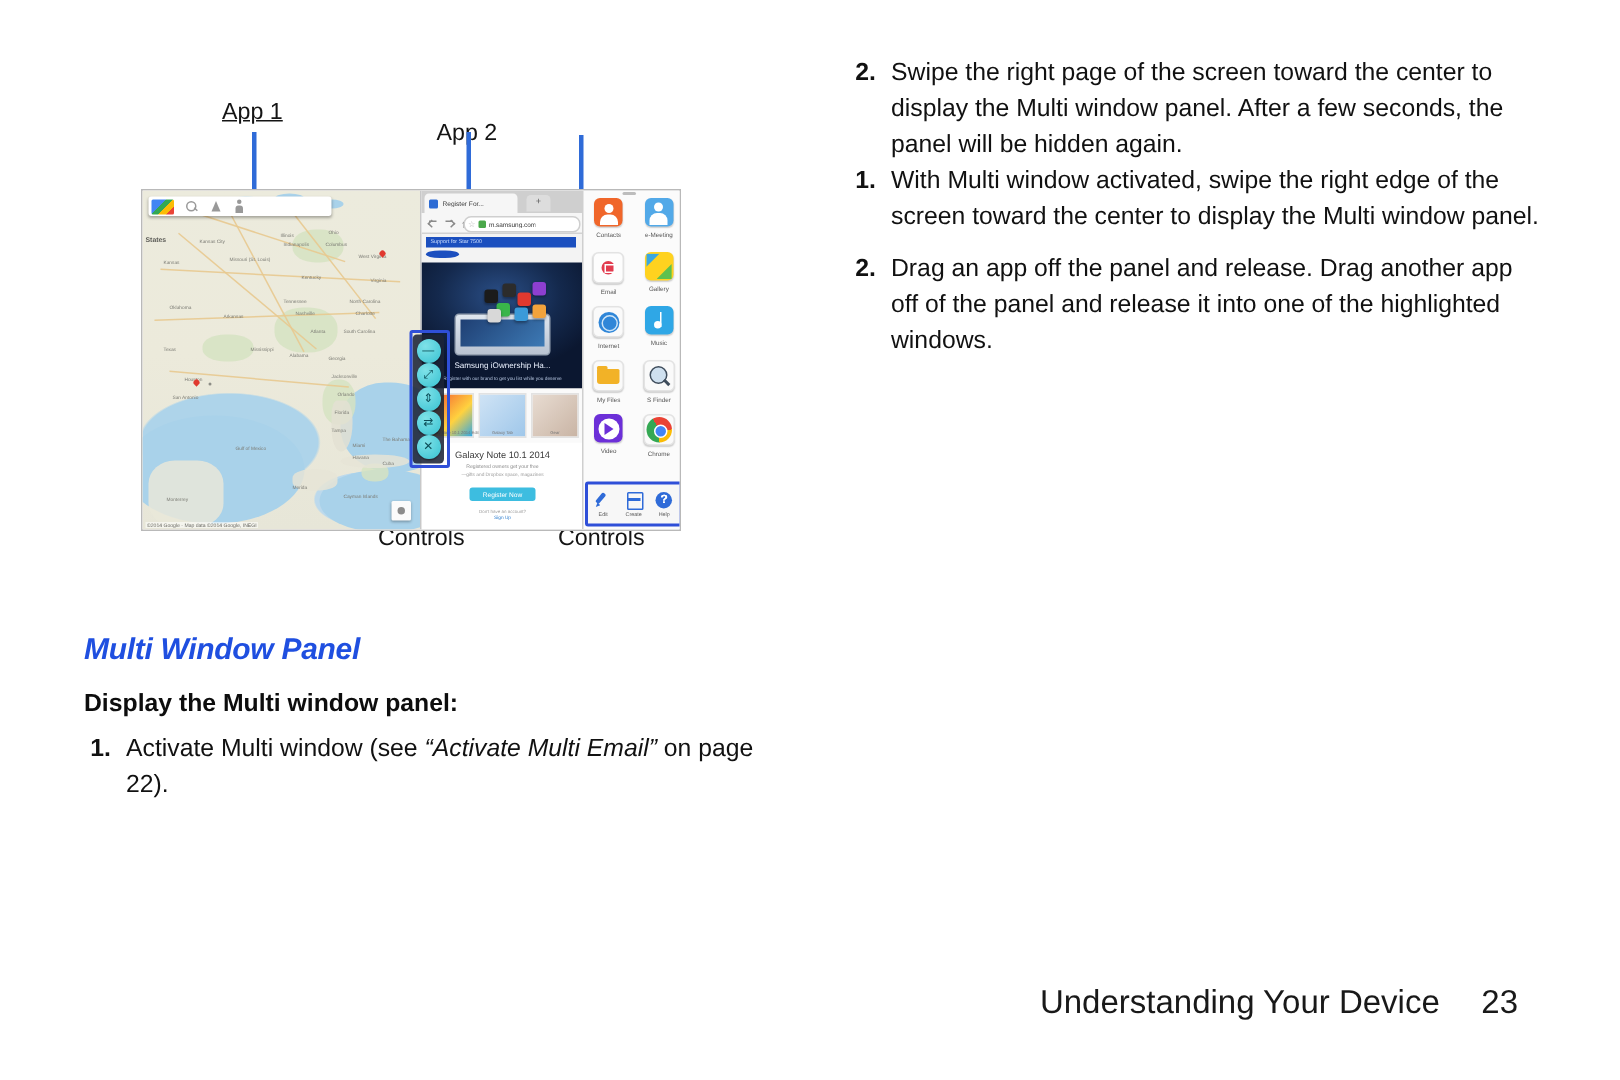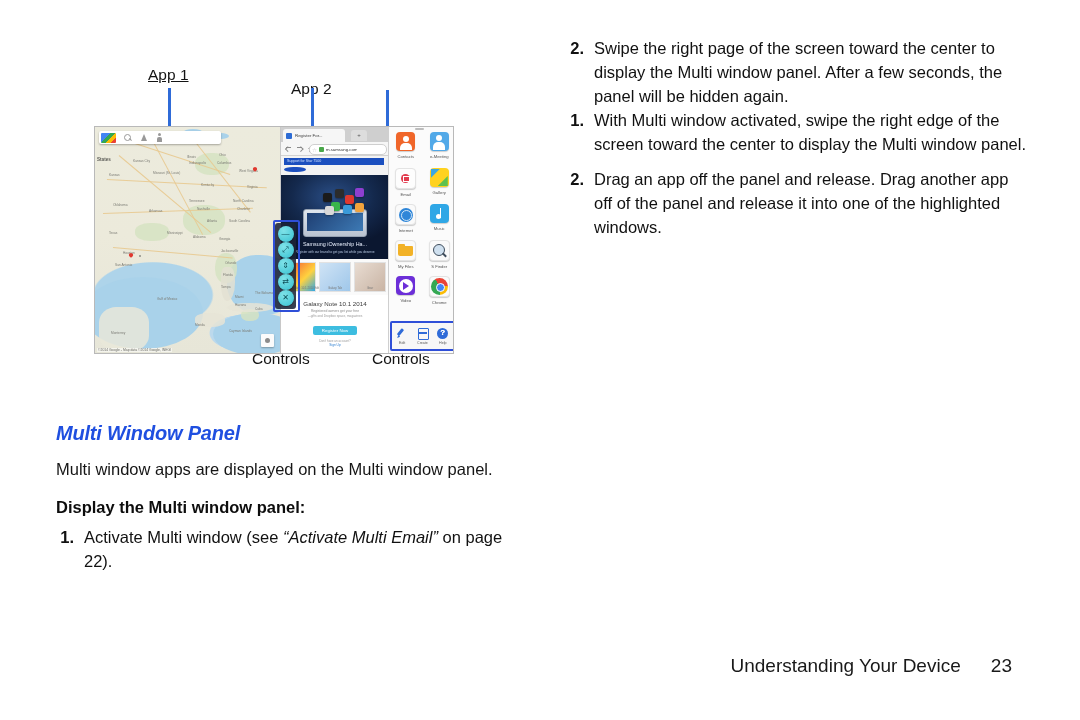--- a/index.html
+++ b/index.html
@@ -77,21 +77,21 @@
     width: 470px;
   }
 
   
   #footer {
     position: absolute;
     left: 0;
     top: 655px;
     width: 1012px;
     text-align: right;
-    font-size: 19px;
+    font-size: 22px;
     color: #191919;
   }
   #footer .pg { display: inline-block; width: 46px; text-align: right; }
 
   
   #figure {
     position: absolute;
     left: 56px;
     top: 40px;
     width: 470px;
@@ -718,21 +718,20 @@
       </div>
       <div id="panel-hl"></div>
     </div>
 
   </div>
 </div>
 
 <div id="left-col">
   <div class="h-blue" style="margin-bottom:12px;">Multi Window Panel</div>
 
-  <div class="body-txt" style="margin-bottom:14px;">Multi window apps are displayed on the Multi window panel.</div>
 
   <div class="bold-txt" style="margin-bottom:6px;">Display the Multi window panel:</div>
 
   <div class="num-item">
     <div class="num-marker">1.</div>
     <div class="num-body"><span>Activate Multi window (see </span><span class="italic">“Activate Multi Email”</span><span> on page 22).</span></div>
   </div>
 </div>
 
 <div id="right-col">

